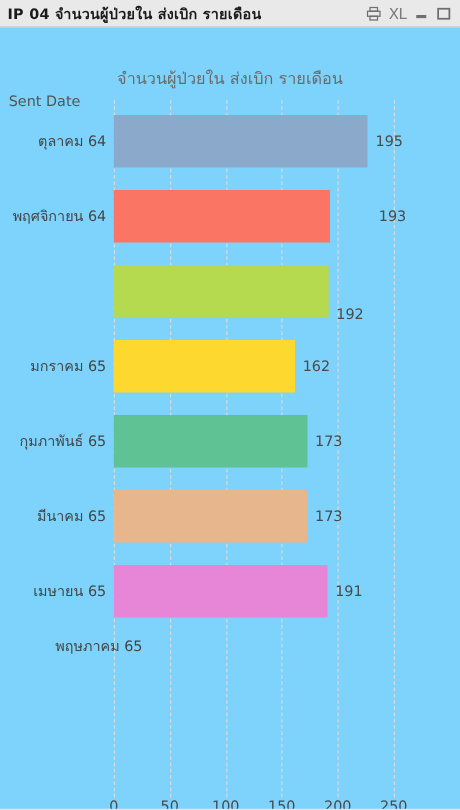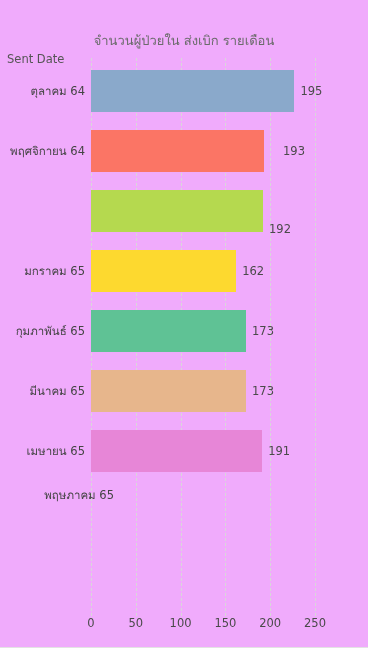--- a/index.html
+++ b/index.html
@@ -66,21 +66,21 @@
     font-family: "DejaVu Sans", "Liberation Sans", sans-serif;
     font-size: 12px;
     color: #7a7a7a;
     letter-spacing: -0.5px;
   }
 
   
   .chart-body {
     position: relative;
     flex: 1 1 auto;
-    background: #f0abfc;
+    background: #7dd3fc;
     border-bottom: 1px solid #e3e3e3;
     overflow: hidden;
   }
 
   .chart-title {
     position: absolute;
     top: 30px;
     left: 0;
     width: 368px;
     text-align: center;
@@ -180,20 +180,48 @@
     color: #4a4a4a;
     transform: translateX(-50%);
     white-space: nowrap;
   }
 </style>
 </head>
 <body>
 
 <div class="window">
 
+  <div class="titlebar">
+    <div class="titlebar-text">IP  04 จำนวนผู้ป่วยใน ส่งเบิก  รายเดือน</div>
+    <div class="titlebar-buttons">
+
+      <span class="tb-btn">
+        <svg width="12" height="12" viewBox="0 0 12 12">
+          <rect x="3" y="1" width="6" height="3" fill="none" stroke="#6e6e6e" stroke-width="1"></rect>
+          <rect x="1" y="4" width="10" height="4" fill="none" stroke="#6e6e6e" stroke-width="1"></rect>
+          <rect x="3" y="8" width="6" height="3" fill="none" stroke="#6e6e6e" stroke-width="1"></rect>
+        </svg>
+      </span>
+
+      <span class="tb-btn tb-xl">XL</span>
+
+      <span class="tb-btn">
+        <svg width="12" height="12" viewBox="0 0 12 12">
+          <rect x="2" y="7" width="8" height="2.5" fill="#6e6e6e"></rect>
+        </svg>
+      </span>
+
+      <span class="tb-btn">
+        <svg width="12" height="12" viewBox="0 0 12 12">
+          <rect x="1.5" y="2" width="9" height="8" fill="none" stroke="#6e6e6e" stroke-width="1.4"></rect>
+        </svg>
+      </span>
+
+    </div>
+  </div>
 
   <div class="chart-body">
 
     <div class="chart-title">จำนวนผู้ป่วยใน ส่งเบิก รายเดือน</div>
 
     <div class="axis-label-y">Sent Date</div>
 
     <div class="gridlines" id="gridlines">
         <div class="gridline" style="left: 0px;"></div>
         <div class="gridline" style="left: 44.8px;"></div>
@@ -227,21 +255,21 @@
         </div>
       </div>
 
     <div class="plot" id="plot">
         <div class="bar-row" style="top: 0px;">
           <div class="bar" title="ตุลาคม 64: 227" style="width: 203.392px; background: rgb(138, 169, 203);"></div>
           <div class="bar-value" style="left: 203.392px;">195</div>
         </div>
         <div class="bar-row" style="top: 60px;">
           <div class="bar" title="พฤศจิกายน 64: 193" style="width: 172.928px; background: rgb(251, 117, 101);"></div>
-          <div class="bar-value" style="left: 159px; padding-left: 33px;">193</div>
+          <div class="bar-value" style="left: 179px; padding-left: 33px;">193</div>
         </div>
         <div class="bar-row" style="top: 120px;">
           <div class="bar" title="ธันวาคม 64: 192" style="width: 172.032px; background: rgb(181, 217, 79);"></div>
           <div class="bar-value" style="left: 172.032px; margin-top: 18px;">192</div>
         </div>
         <div class="bar-row" style="top: 180px;">
           <div class="bar" title="มกราคม 65: 162" style="width: 145.152px; background: rgb(253, 217, 47);"></div>
           <div class="bar-value" style="left: 145.152px;">162</div>
         </div>
         <div class="bar-row" style="top: 240px;">

